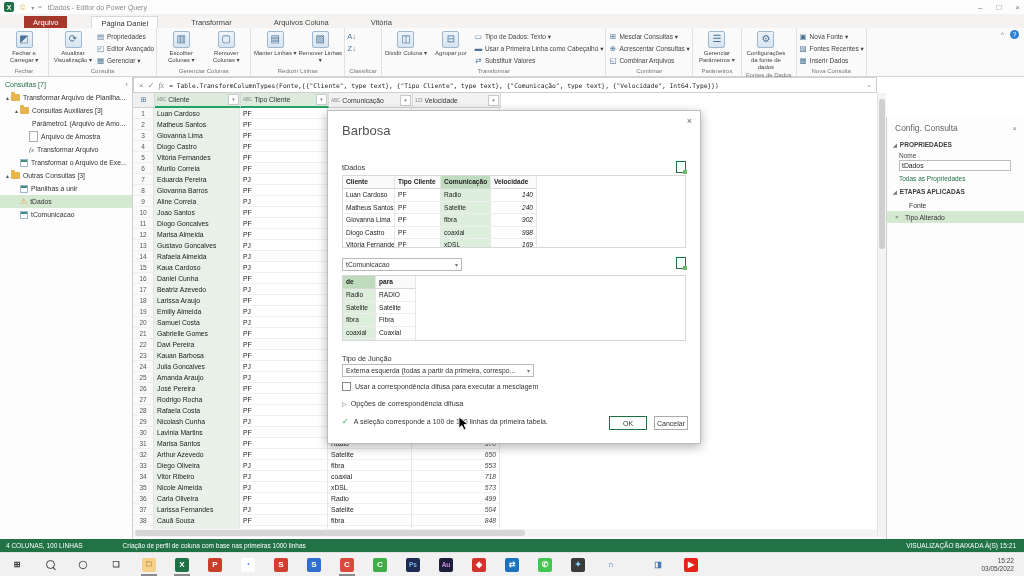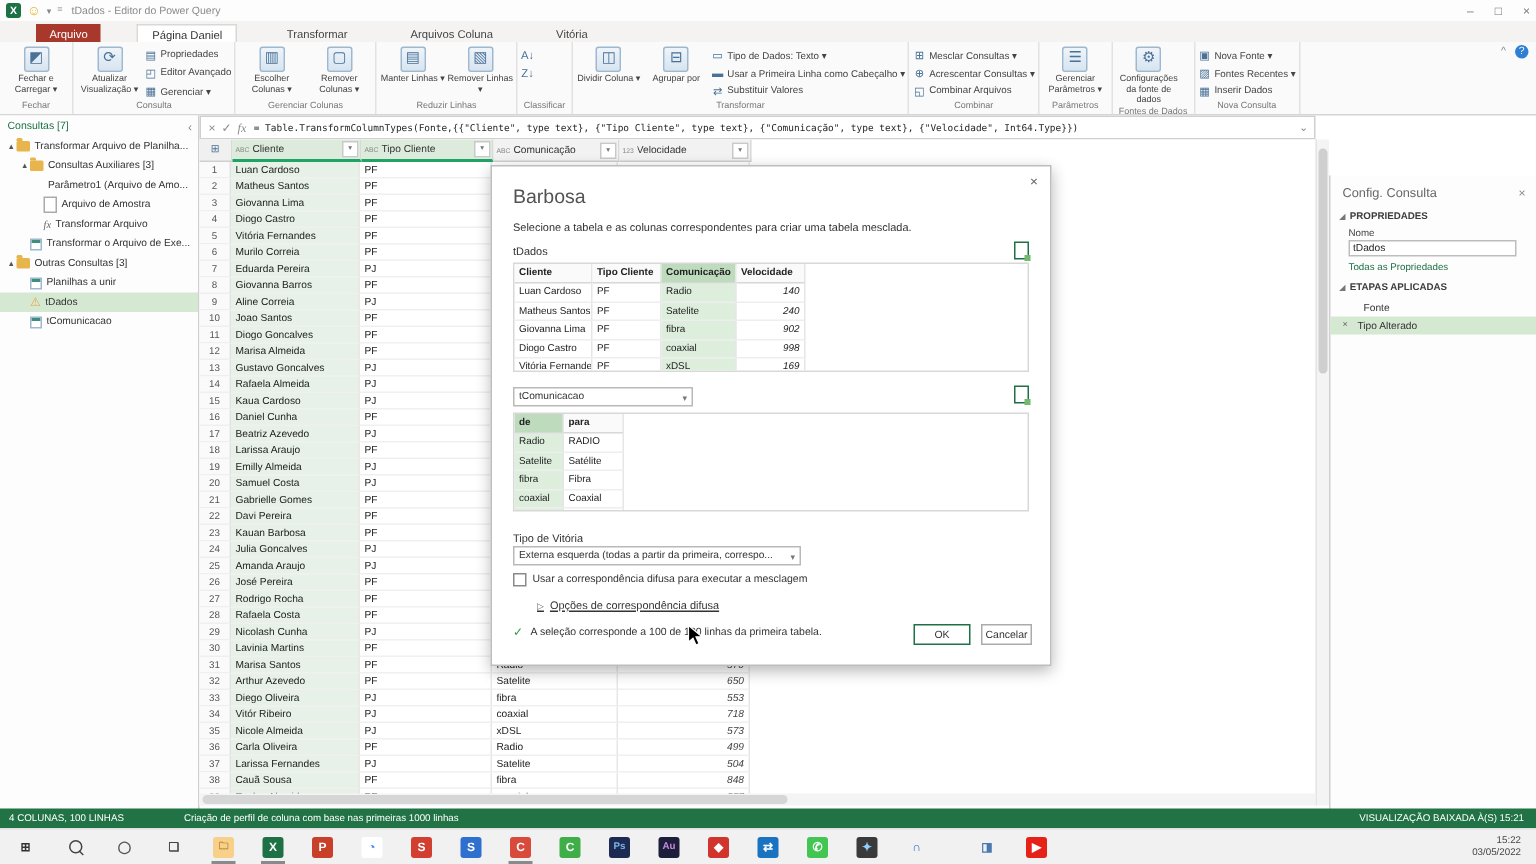--- a/index.html
+++ b/index.html
@@ -120,21 +120,21 @@
   .dt-head .dt-cell{font-weight:bold;background:#fafafa;line-height:12px;border-bottom:1px solid #d8d8d8;}
   .dt-hl{background:#ddeedd;}
   .dt-head .dt-hl-head{background:#bedbbe;}
   .dt-num{text-align:right;font-style:italic;}
   .dselect{position:absolute;left:14px;height:13px;border:1px solid #b9b9b9;background:#fff;display:flex;align-items:center;
            justify-content:space-between;font-size:6.8px;color:#333;padding:0 3px;box-sizing:border-box;}
   .dsel-caret{color:#777;font-size:6px;}
   .dlg-label{position:absolute;left:14px;font-size:7.3px;color:#333;}
   .chkrow{position:absolute;left:14px;display:flex;align-items:center;gap:4px;font-size:7px;color:#333;}
   .chkbox{width:7px;height:7px;border:1px solid #8a8a8a;background:#fff;flex:none;}
-  .fuzzyrow{position:absolute;left:30px;display:flex;align-items:center;gap:4px;font-size:7.3px;color:#333;text-decoration:underline;}
+  .fuzzyrow{position:absolute;left:14px;display:flex;align-items:center;gap:4px;font-size:7.3px;color:#333;}
   .expander{font-size:6px;color:#666;}
   .matchrow{position:absolute;left:14px;display:flex;align-items:center;gap:5px;font-size:7px;color:#333;}
   .greencheck{color:#2e9e44;font-size:8px;}
   .dbtn{position:absolute;height:14px;background:#fff;font-size:7px;color:#333;display:flex;align-items:center;
         justify-content:center;box-sizing:border-box;}
   .dbtn.ok{right:53px;width:38px;border:1px solid #1e7145;}
   .dbtn.cancel{right:12px;width:34px;border:1px solid #ababab;}
 
   
   .cursor{left:458px;top:416px;z-index:40;}
@@ -746,21 +746,20 @@
         <div class="step sel">
           <span class="step-x">×</span>
           <span>Tipo Alterado</span>
         </div>
       </div>
   </div>
 
   <div class="abs dialog">
     <span class="dlg-close">×</span>
     <div class="dlg-title">Barbosa</div>
-    <div class="dlg-sub">Selecione a tabela e as colunas correspondentes para criar uma tabela mesclada.</div>
     <div class="dlg-t1label">tDados</div>
     <span class="copyic" style="top:50px;right:14px;"></span>
     <div class="dtable" id="dlg-table1" style="top:64px;height:73px;">
         <div class="dt-row dt-head">
           <div class="dt-cell" style="width: 52px;">Cliente</div>
           <div class="dt-cell" style="width: 46px;">Tipo Cliente</div>
           <div class="dt-cell dt-hl-head" style="width: 50px;">Comunicação</div>
           <div class="dt-cell" style="width: 46px;">Velocidade</div>
         </div>
         <div class="dt-row">
@@ -818,21 +817,21 @@
         </div>
         <div class="dt-row">
           <div class="dt-cell dt-hl" style="width: 33px;">coaxial</div>
           <div class="dt-cell" style="width: 40px;">Coaxial</div>
         </div>
         <div class="dt-row">
           <div class="dt-cell dt-hl" style="width: 33px;">xDSL</div>
           <div class="dt-cell" style="width: 40px;">DSL</div>
         </div>
       </div>
-    <div class="dlg-label" style="top:243px;">Tipo de Vitória</div>
+    <div class="dlg-label" style="top:243px;">Tipo de Junção</div>
     <div class="dselect" style="top:253px;width:192px;">
       <span>Externa esquerda (todas a partir da primeira, correspo...</span>
       <span class="dsel-caret">▾</span>
     </div>
     <div class="chkrow" style="top:271px;">
       <span class="chkbox"></span>
       <span>Usar a correspondência difusa para executar a mesclagem</span>
     </div>
     <div class="fuzzyrow" style="top:288px;">
       <span class="expander">▷</span>

